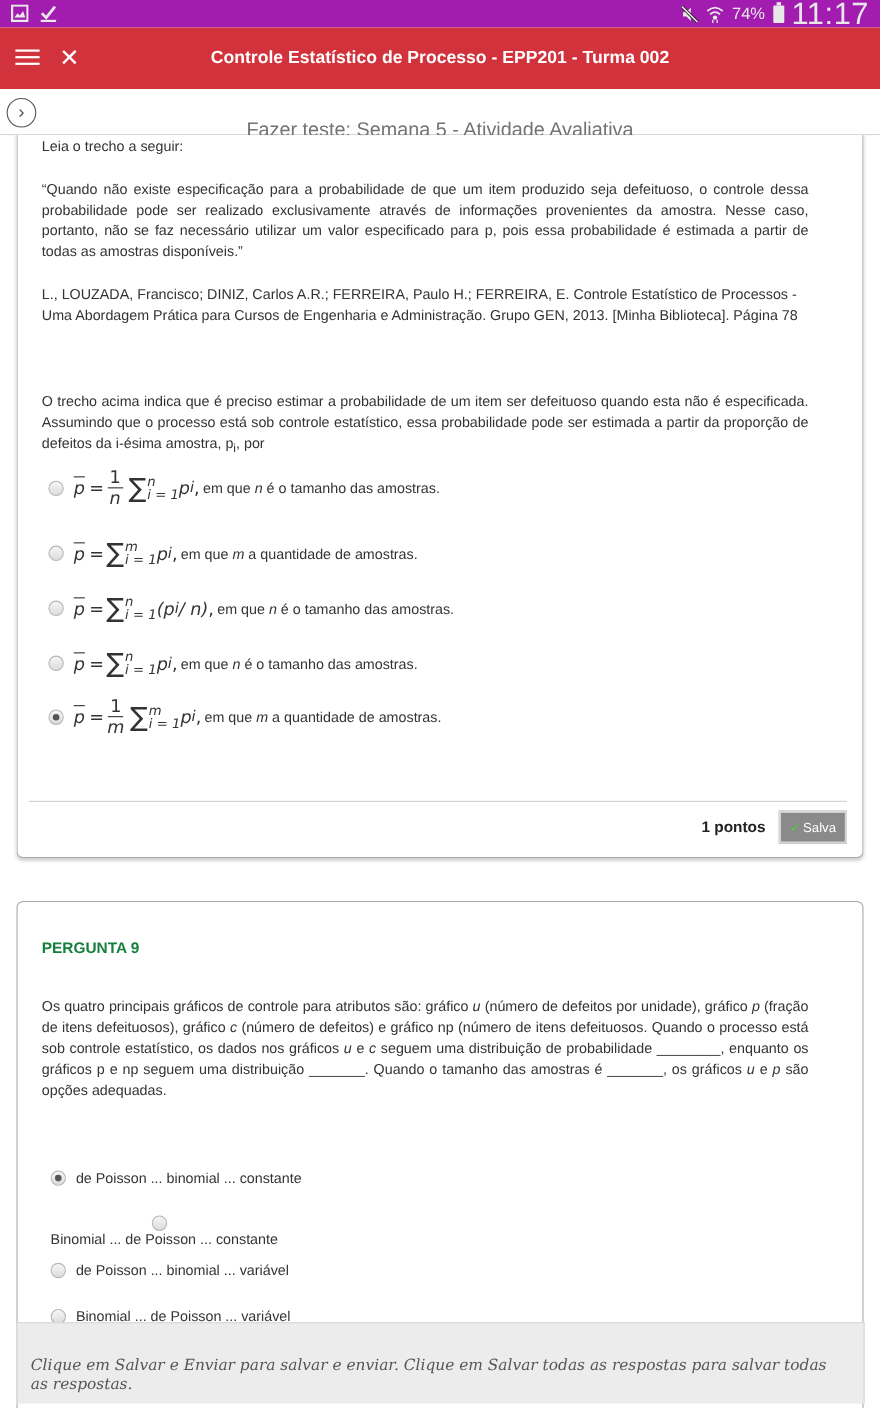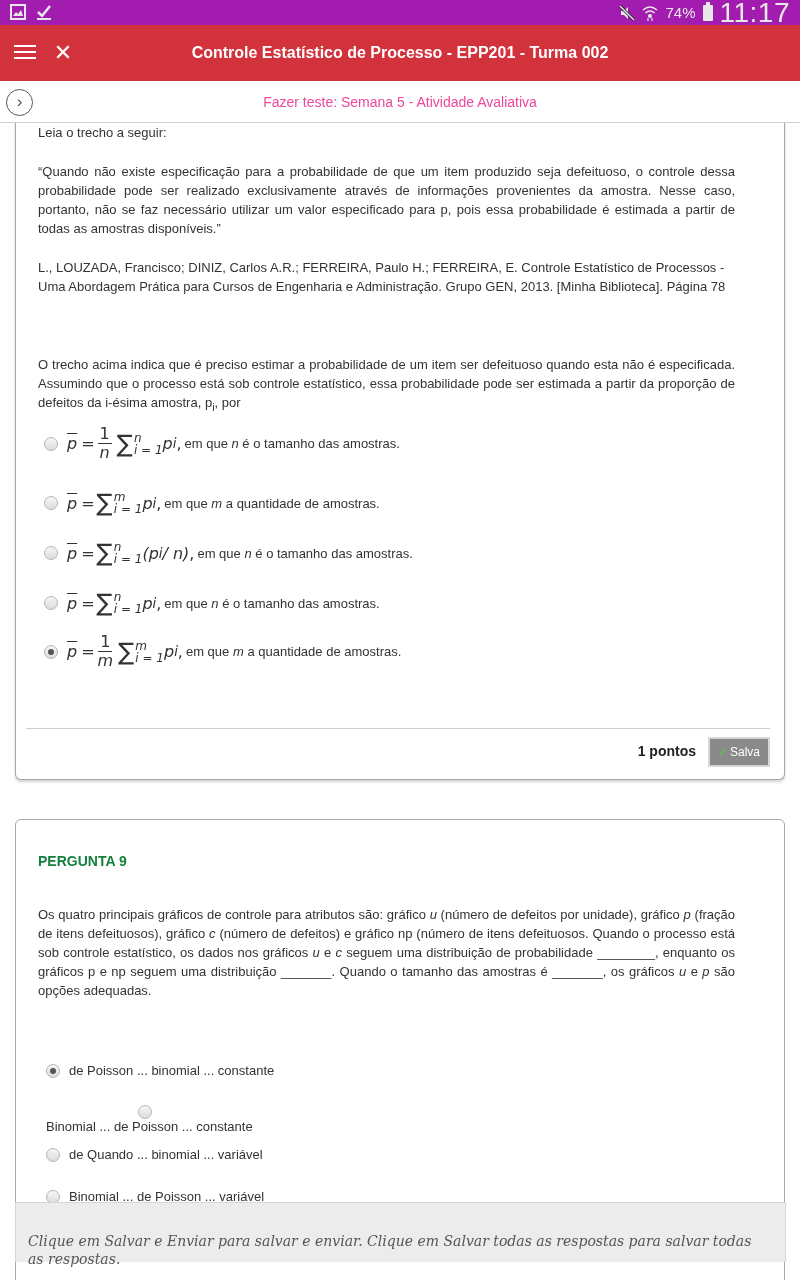--- a/index.html
+++ b/index.html
@@ -18,21 +18,21 @@
   
   .appbar { position: absolute; top: 25px; left: 0; width: 800px; height: 56px; background: #d1323b; color: #fff; }
   .appbar .menu-btn { position: absolute; left: 14px; top: 16px; width: 22px; height: 24px; cursor: pointer; }
   .appbar .menu-btn span { display: block; height: 2px; background: #fff; margin: 4px 0; }
   .appbar .close-btn { position: absolute; left: 52px; top: 14px; width: 22px; height: 28px; cursor: pointer; font-size: 22px; line-height: 28px; text-align: center; }
   .appbar .title { position: absolute; left: 0; right: 0; top: 0; line-height: 56px; text-align: center; font-size: 16px; font-weight: bold; padding-left: 0; }
 
   
   .subbar { position: absolute; top: 81px; left: 0; width: 800px; height: 42px; background: #fff; border-bottom: 1px solid #cfcfcf; }
   .subbar .nav-btn { position: absolute; left: 6px; top: 8px; width: 27px; height: 27px; border: 1px solid #555; border-radius: 50%; text-align: center; line-height: 24px; font-size: 17px; color: #555; cursor: pointer; }
-  .subbar .subtitle { position: absolute; left: 0; right: 0; top: 0; line-height: 42px; text-align: center; font-size: 14px; color: #ec4899; }
+  .subbar .subtitle { position: absolute; left: 0; right: 0; top: 16px; line-height: 42px; text-align: center; font-size: 18px; color: #737373; }
 
   
   .content { position: absolute; top: 123px; left: 0; width: 800px; height: 1157px; overflow: hidden; background: #fff; }
 
   .card { position: absolute; left: 15px; width: 770px; background: #fff; border: 1px solid #a9a9a9; border-radius: 0 0 6px 6px; box-shadow: 0 2px 3px rgba(0,0,0,0.18); }
   .card.q8 { top: -4px; height: 661px; border-top: none; padding-left: 11px; }
   .card.q9 { top: 696px; height: 500px; border-radius: 6px 6px 0 0; box-shadow: none; }
 
   .card p { font-size: 13px; line-height: 19px; color: #333; text-align: justify; }
   .inner { position: absolute; left: 22px; right: 49px; }
@@ -64,21 +64,21 @@
   .saved { position: absolute; right: 14px; top: 618px; width: 62px; height: 30px; background: #8a8a8a; border: 2px solid #d6d6d6; color: #fff; font-size: 12px; line-height: 26px; text-align: center; cursor: pointer; }
   .saved .chk { color: #4fcf3a; font-weight: bold; margin-right: 2px; }
 
   .q-title { position: absolute; left: 22px; top: 33px; font-size: 14px; font-weight: bold; color: #15803d; }
   .txt-q9 { top: 85px; }
   .txt-q9-prompt { top: 200px; }
 
   .q9-opt { position: absolute; left: 30px; font-size: 13px; color: #333; display: flex; align-items: center; cursor: pointer; }
 
   
-  .footer-note { position: absolute; left: 15px; top: 1202px; width: 771px; height: 60px; background: #ececec; border: 1px solid #d6d6d6; border-bottom: none; }
+  .footer-note { position: absolute; left: 15px; top: 1202px; width: 771px; height: 74px; background: #ececec; border: 1px solid #d6d6d6; border-bottom: none; }
   .footer-note p { position: absolute; left: 12px; right: 30px; top: 29px; font-family: "DejaVu Serif", serif; font-style: italic; font-size: 14px; line-height: 18px; color: #555; }
 </style>
 </head>
 <body>
 
 <div class="statusbar">
   <div class="left">
     <svg class="sb-icon" viewBox="0 0 16 16">
         <rect x="1" y="1" width="14" height="14" fill="none" stroke="#e8e8e8" stroke-width="2"></rect>
         <path d="M3 12 L6 8 L8 10 L11 6 L13 12 Z" fill="#e8e8e8"></path>
@@ -235,21 +235,21 @@
     <label class="q9-opt" style="top:243px;">
       <span class="radio checked"></span>
       <span>de Poisson ... binomial ... constante</span>
     </label>
     <label class="q9-opt" style="top:285px;flex-direction:column;">
       <span class="radio"></span>
       <span>Binomial ... de Poisson ... constante</span>
     </label>
     <label class="q9-opt" style="top:327px;">
       <span class="radio"></span>
-      <span>de Quando ... binomial ... variável</span>
+      <span>de Poisson ... binomial ... variável</span>
     </label>
     <label class="q9-opt" style="top:369px;">
       <span class="radio"></span>
       <span>Binomial ... de Poisson ... variável</span>
     </label>
   </div>
 </div>
 
 <div class="footer-note">
   <p>Clique em Salvar e Enviar para salvar e enviar. Clique em Salvar todas as respostas para salvar todas as respostas.</p>

